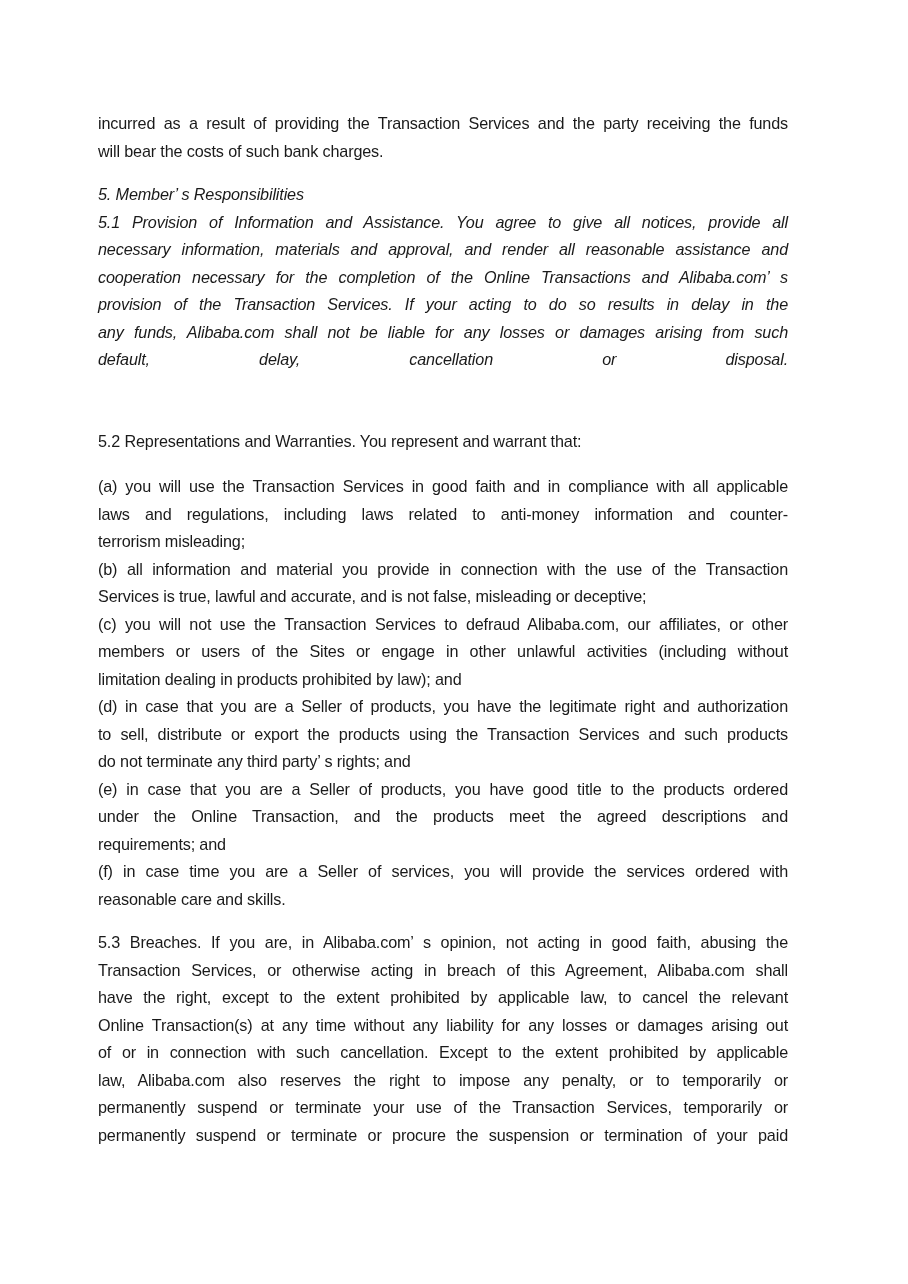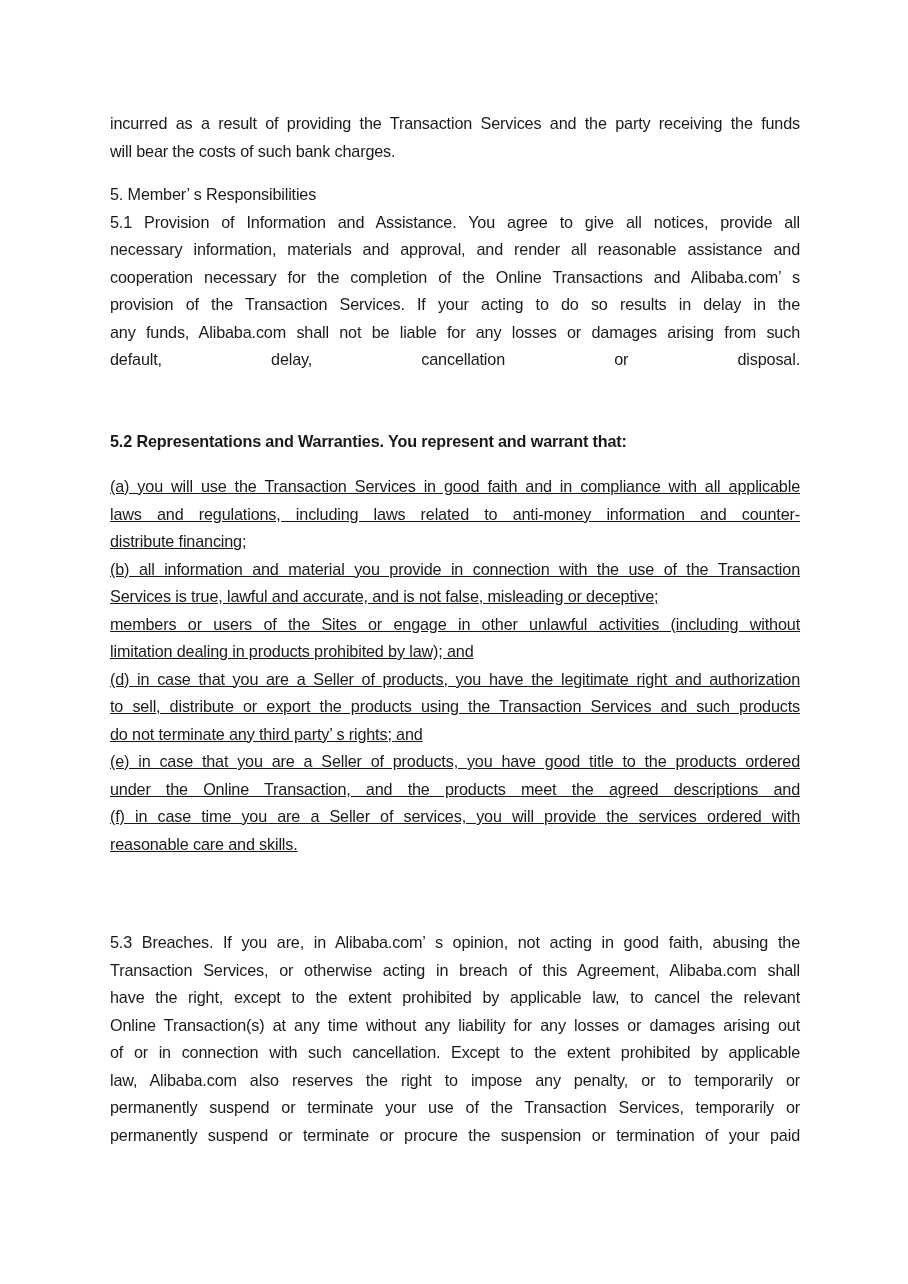--- a/index.html
+++ b/index.html
@@ -1,21 +1,21 @@
 <!DOCTYPE html>
 <html><head>
   <meta charset="utf-8">
   <style>
     html, body { margin: 0; padding: 0; background: #ffffff; }
     body { width: 908px; height: 1284px; position: relative; overflow: hidden; }
     .page {
       position: absolute; left: 0; top: 0; width: 908px; height: 1284px; background: #ffffff;
     }
     .text-block {
-      position: absolute; left: 110px; width: 690px;
+      position: absolute; left: 98px; width: 690px;
       font-family: "Liberation Sans", sans-serif;
       font-size: 16.2px;
       color: #1a1a1a;
       letter-spacing: -0.15px;
     }
     .line {
       height: 27.5px; line-height: 27.5px;
       white-space: nowrap;
       text-align: justify;
       text-align-last: justify;
@@ -26,47 +26,49 @@
 </head>
 <body>
 
 <div class="page">
 
   <div class="text-block" style="top:110px;">
     <span class="line">incurred as a result of providing the Transaction Services and the party receiving the funds</span>
     <span class="line last">will bear the costs of such bank charges.</span>
   </div>
 
-  <div class="text-block" style="top:181px;">
+  <div class="text-block" style="top:181px;font-style:italic;">
     <span class="line last">5.  Member’  s Responsibilities</span>
     <span class="line">5.1 Provision of Information and Assistance.  You agree to give all notices, provide all</span>
     <span class="line">necessary information, materials and approval, and render all reasonable assistance and</span>
     <span class="line">cooperation necessary for the completion of the Online Transactions and Alibaba.com’  s</span>
     <span class="line">provision of the Transaction Services.  If your acting to do so results in delay in the</span>
     <span class="line">any funds, Alibaba.com shall not be liable for any losses or damages arising from such</span>
     <span class="line" id="spread-line">default, delay, cancellation or disposal.</span>
   </div>
 
-  <div class="text-block" style="top:428px;font-weight:bold;">
+  <div class="text-block" style="top:428px;">
     <span class="line last">5.2 Representations and Warranties.  You represent and warrant that:</span>
   </div>
 
-  <div class="text-block" style="top:473px;text-decoration:underline;">
+  <div class="text-block" style="top:473px;">
     <span class="line">(a)  you will use the Transaction Services in good faith and in compliance with all applicable</span>
     <span class="line">laws and regulations, including laws related to anti-money information and counter-</span>
-    <span class="line last">distribute financing;</span>
+    <span class="line last">terrorism misleading;</span>
     <span class="line">(b)  all information and material you provide in connection with the use of the Transaction</span>
     <span class="line last">Services is true, lawful and accurate, and is not false, misleading or deceptive;</span>
+    <span class="line">(c)  you will not use the Transaction Services to defraud Alibaba.com, our affiliates, or other</span>
     <span class="line">members or users of the Sites or engage in other unlawful activities (including without</span>
     <span class="line last">limitation dealing in products prohibited by law); and</span>
     <span class="line">(d)  in case that you are a Seller of products, you have the legitimate right and authorization</span>
     <span class="line">to sell, distribute or export the products using the Transaction Services and such products</span>
     <span class="line last">do not terminate any third party’  s rights; and</span>
     <span class="line">(e)  in case that you are a Seller of products, you have good title to the products ordered</span>
     <span class="line">under the Online Transaction, and the products meet the agreed descriptions and</span>
+    <span class="line last">requirements; and</span>
     <span class="line">(f)  in case time you are a Seller of services, you will provide the services ordered with</span>
     <span class="line last">reasonable care and skills.</span>
   </div>
 
   <div class="text-block" style="top:929px;">
     <span class="line">5.3 Breaches. If you are, in Alibaba.com’  s opinion, not acting in good faith, abusing the</span>
     <span class="line">Transaction Services, or otherwise acting in breach of this Agreement, Alibaba.com shall</span>
     <span class="line">have the right, except to the extent prohibited by applicable law, to cancel the relevant</span>
     <span class="line">Online Transaction(s) at any time without any liability for any losses or damages arising out</span>
     <span class="line">of or in connection with such cancellation.  Except to the extent prohibited by applicable</span>

